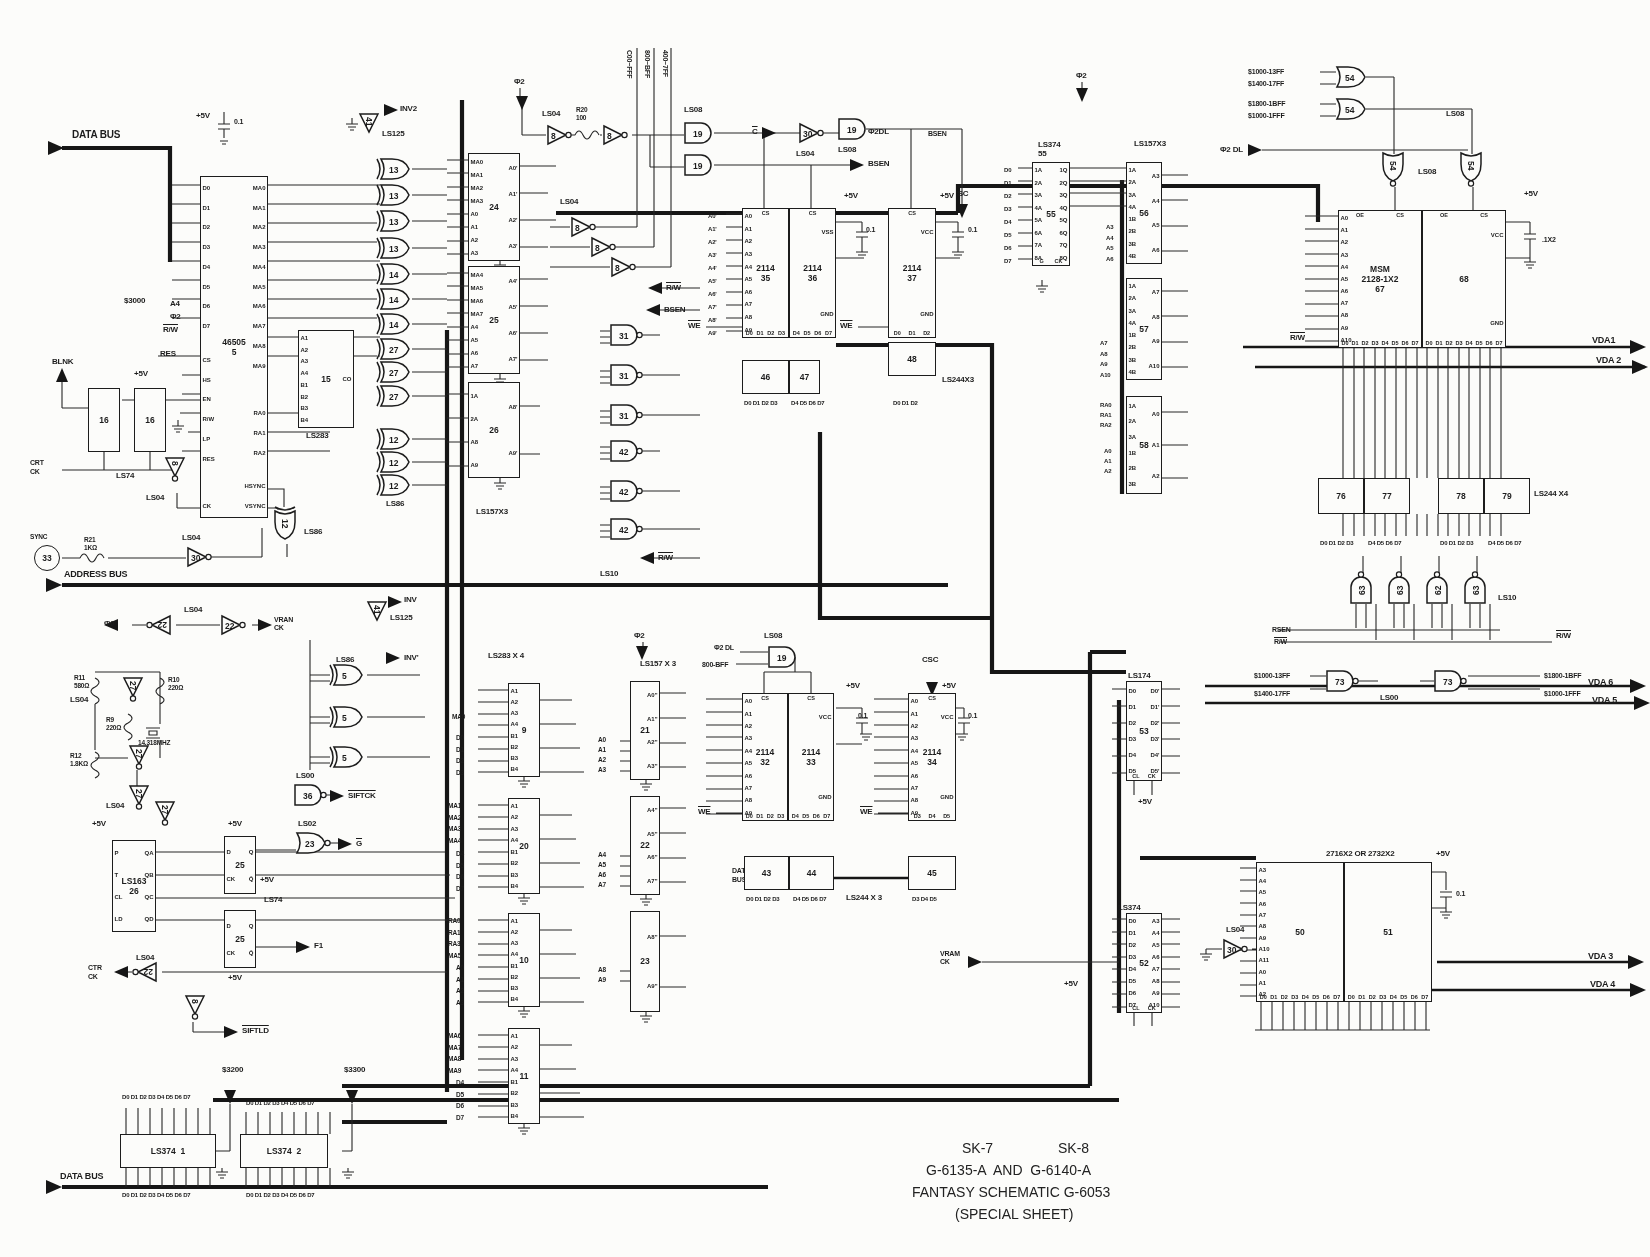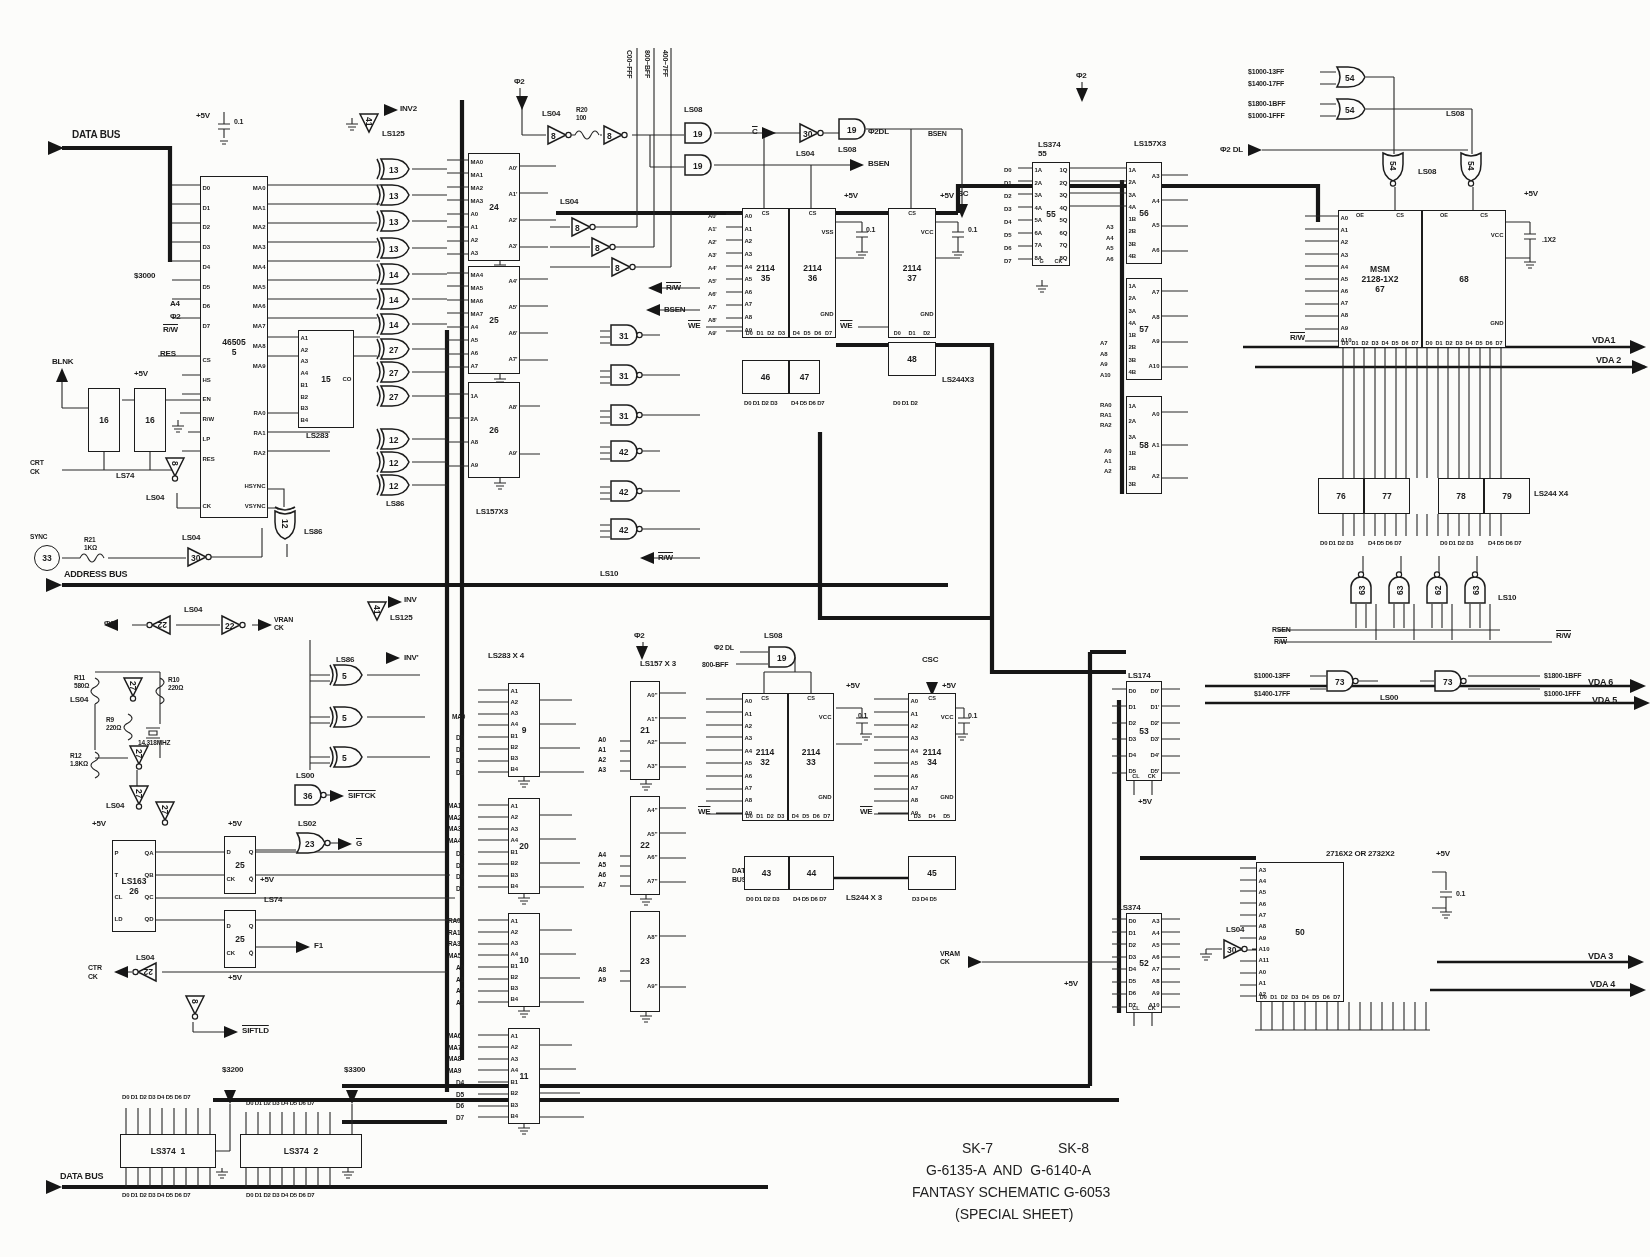--- a/index.html
+++ b/index.html
@@ -182,21 +182,21 @@
 
   <div class="title-line" style="left:962px;top:1140px">SK-7</div>
   <div class="title-line" style="left:1058px;top:1140px">SK-8</div>
   <div class="title-line" style="left:926px;top:1162px">G-6135-A  AND  G-6140-A</div>
   <div class="title-line" style="left:912px;top:1184px">FANTASY SCHEMATIC G-6053</div>
   <div class="title-line" style="left:955px;top:1206px">(SPECIAL SHEET)</div>
 
 <div class="lbl" style="left: 72px; top: 130px; font-size: 10px;">DATA BUS</div>
     <div class="lbl" style="left: 196px; top: 112px;">+5V</div>
     <div class="lbl" style="left: 234px; top: 118px; font-size: 7px;">0.1</div>
-    <div class="lbl" style="left: 124px; top: 272px; margin-left: 10px;">$3000</div>
+    <div class="lbl" style="left: 124px; top: 297px;">$3000</div>
     <div class="lbl" style="left: 170px; top: 300px;">A4</div>
     <div class="lbl" style="left: 170px; top: 313px;">Φ2</div>
     <div class="lbl" style="left: 163px; top: 326px; text-decoration: overline;">R/W</div>
     <div class="lbl" style="left: 160px; top: 350px;">RES</div>
     <div class="lbl" style="left: 52px; top: 358px;">BLNK</div>
     <div class="lbl" style="left: 134px; top: 370px;">+5V</div>
     <div class="lbl" style="left: 30px; top: 458px; font-size: 7px; line-height: 9px;">CRT
 CK</div>
     <div class="lbl" style="left: 116px; top: 472px;">LS74</div>
     <div class="lbl" style="left: 146px; top: 494px;">LS04</div>
@@ -768,32 +768,45 @@
         <span>D0</span>
         <span>D1</span>
         <span>D2</span>
         <span>D3</span>
         <span>D4</span>
         <span>D5</span>
         <span>D6</span>
         <span>D7</span>
       </div>
     </div>
-    <div class="chip" style="left: 1126px; top: 913px; width: 36px; height: 100px;">
-      <div class="clab">52</div>
-      <div class="pins lpins">
+    <div class="chip" style="left: 1344px; top: 862px; width: 88px; height: 140px;">
+      <div class="clab">51</div>
+      <div class="hpins bpins">
         <span>D0</span>
         <span>D1</span>
         <span>D2</span>
         <span>D3</span>
         <span>D4</span>
         <span>D5</span>
         <span>D6</span>
         <span>D7</span>
       </div>
+    </div>
+    <div class="chip" style="left: 1126px; top: 913px; width: 36px; height: 100px;">
+      <div class="clab">52</div>
+      <div class="pins lpins">
+        <span>D0</span>
+        <span>D1</span>
+        <span>D2</span>
+        <span>D3</span>
+        <span>D4</span>
+        <span>D5</span>
+        <span>D6</span>
+        <span>D7</span>
+      </div>
       <div class="pins rpins">
         <span>A3</span>
         <span>A4</span>
         <span>A5</span>
         <span>A6</span>
         <span>A7</span>
         <span>A8</span>
         <span>A9</span>
         <span>A10</span>
       </div>
@@ -859,21 +872,21 @@
         <span>CK</span>
       </div>
       <div class="pins rpins">
         <span>Q</span>
         <span>Q̄</span>
       </div>
     </div>
     <div class="chip" style="left: 120px; top: 1134px; width: 96px; height: 34px;">
       <div class="clab">LS374  1</div>
     </div>
-    <div class="chip" style="left: 240px; top: 1134px; width: 122px; height: 34px;">
+    <div class="chip" style="left: 240px; top: 1134px; width: 88px; height: 34px;">
       <div class="clab">LS374  2</div>
     </div>
     <div class="chip" style="left: 508px; top: 683px; width: 32px; height: 94px;">
       <div class="clab">9</div>
       <div class="pins lpins">
         <span>A1</span>
         <span>A2</span>
         <span>A3</span>
         <span>A4</span>
         <span>B1</span>

